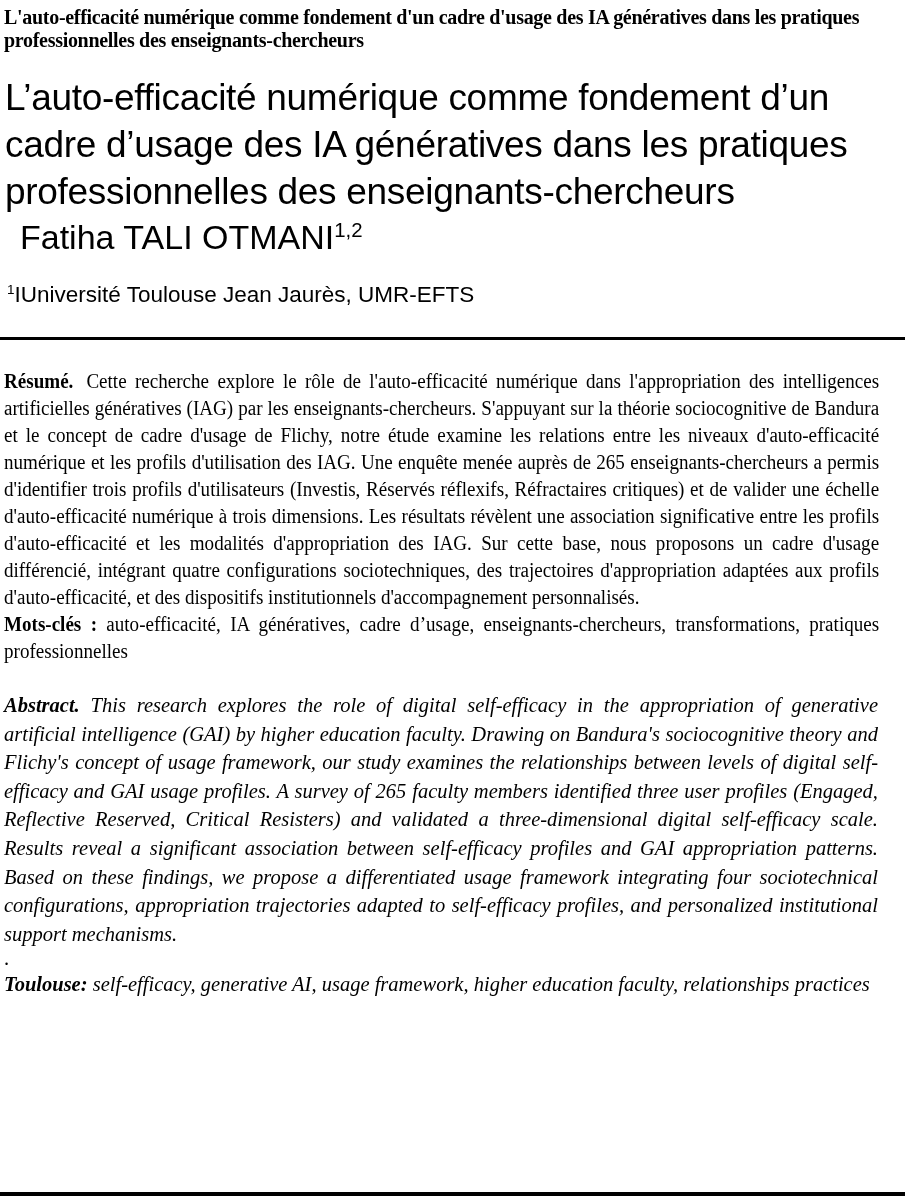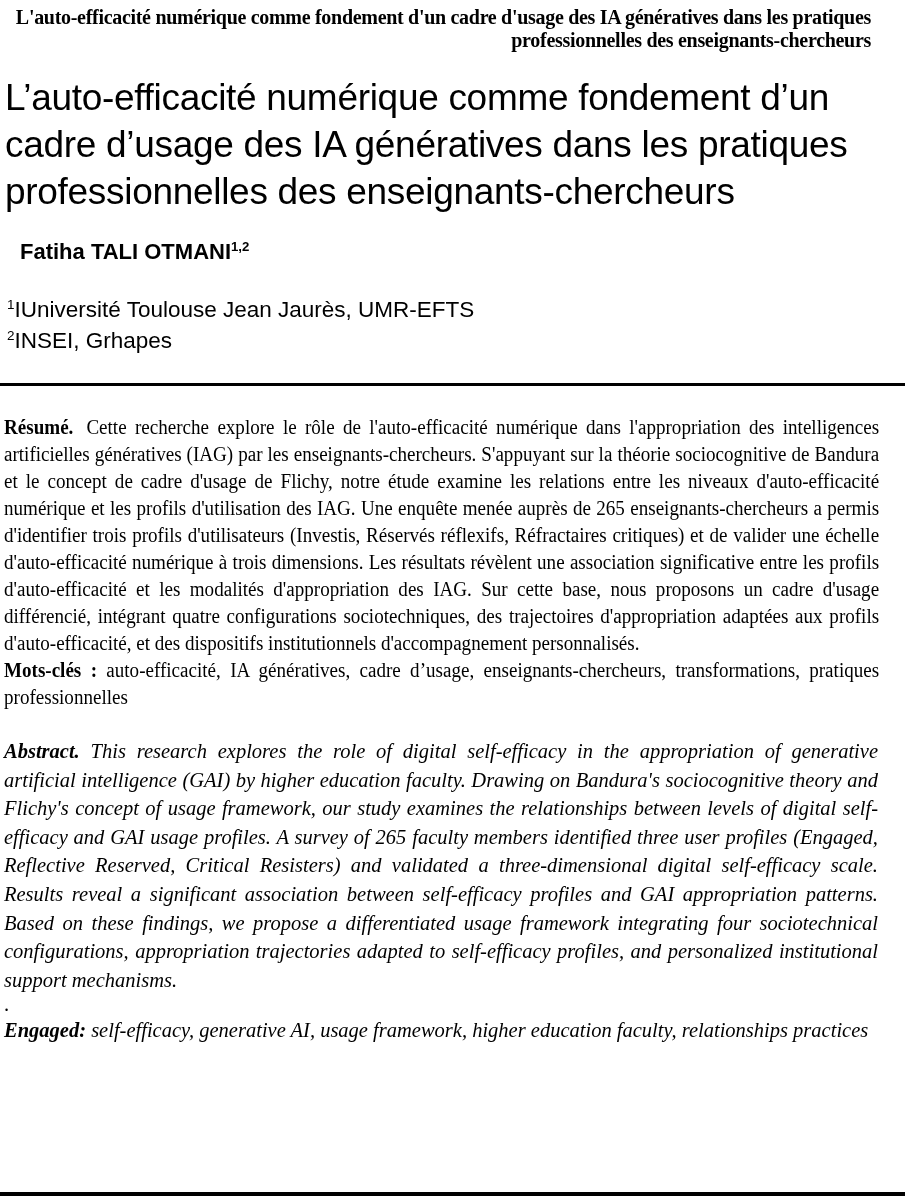--- a/index.html
+++ b/index.html
@@ -17,41 +17,39 @@
   }
 
   
   .running-head {
     margin: 6px 34px 0 4px;
     font-family: "Liberation Serif", serif;
     font-weight: bold;
     font-size: 20px;
     line-height: 23px;
     letter-spacing: -0.3px;
-    text-align: right;
   }
 
   
   .page-title {
     margin: 22px 0 0 5px;
     width: 845px;
     font-family: "Liberation Sans", sans-serif;
     font-weight: 400;
     font-size: 37px;
     line-height: 47px;
     letter-spacing: -0.3px;
   }
 
   
   .author-line {
-    margin: 22px 0 0 20px;
+    margin: 7px 0 0 20px;
     font-family: "Liberation Sans", sans-serif;
-    font-size: 22px;
+    font-size: 34px;
     line-height: 30px;
-    font-weight: bold;
   }
   .author-line sup,
   .affiliations sup {
     font-size: 60%;
     line-height: 0;
   }
 
   
   .affiliations {
     margin: 27px 12px 0 7px;
@@ -117,29 +115,28 @@
 <div class="running-head">L'auto-efficacité numérique comme fondement d'un cadre d'usage des IA génératives dans les pratiques professionnelles des enseignants-chercheurs</div>
 
 <h1 class="page-title">L’auto-efficacité numérique comme fondement d’un cadre d’usage des IA génératives dans les pratiques professionnelles des enseignants-chercheurs</h1>
 
 <div class="author-line">
   <span>Fatiha TALI OTMANI</span><sup>1,2</sup>
 </div>
 
 <div class="affiliations">
   <div><sup>1</sup><span>IUniversité Toulouse Jean Jaurès, UMR-EFTS</span></div>
-  <div><sup>2</sup><span>INSEI, Grhapes</span></div>
 </div>
 
 <hr class="rule-top">
 
 <div class="fr-block">
   <p><span class="lead-bold lead-gap">Résumé.</span><span>Cette recherche explore le rôle de l'auto-efficacité numérique dans l'appropriation des intelligences artificielles génératives (IAG) par les enseignants-chercheurs. S'appuyant sur la théorie sociocognitive de Bandura et le concept de cadre d'usage de Flichy, notre étude examine les relations entre les niveaux d'auto-efficacité numérique et les profils d'utilisation des IAG. Une enquête menée auprès de 265 enseignants-chercheurs a permis d'identifier trois profils d'utilisateurs (Investis, Réservés réflexifs, Réfractaires critiques) et de valider une échelle d'auto-efficacité numérique à trois dimensions. Les résultats révèlent une association significative entre les profils d'auto-efficacité et les modalités d'appropriation des IAG. Sur cette base, nous proposons un cadre d'usage différencié, intégrant quatre configurations sociotechniques, des trajectoires d'appropriation adaptées aux profils d'auto-efficacité, et des dispositifs institutionnels d'accompagnement personnalisés.</span></p>
   <p><span class="lead-bold">Mots-clés :</span> <span>auto-efficacité, IA génératives, cadre d’usage, enseignants-chercheurs, transformations, pratiques professionnelles</span></p>
 </div>
 
 <div class="en-block">
   <p><span class="lead-bold">Abstract.</span> <span>This research explores the role of digital self-efficacy in the appropriation of generative artificial intelligence (GAI) by higher education faculty. Drawing on Bandura's sociocognitive theory and Flichy's concept of usage framework, our study examines the relationships between levels of digital self-efficacy and GAI usage profiles. A survey of 265 faculty members identified three user profiles (Engaged, Reflective Reserved, Critical Resisters) and validated a three-dimensional digital self-efficacy scale. Results reveal a significant association between self-efficacy profiles and GAI appropriation patterns. Based on these findings, we propose a differentiated usage framework integrating four sociotechnical configurations, appropriation trajectories adapted to self-efficacy profiles, and personalized institutional support mechanisms.</span></p>
   <p class="stray-dot">.</p>
-  <p class="keywords-par"><span class="lead-bold">Engaged:</span> <span>self-efficacy, generative AI, usage framework, higher education faculty, relationships practices</span></p>
+  <p class="keywords-par"><span class="lead-bold">Toulouse:</span> <span>self-efficacy, generative AI, usage framework, higher education faculty, relationships practices</span></p>
 </div>
 
 <div class="rule-bottom"></div>
 
 </body></html>

